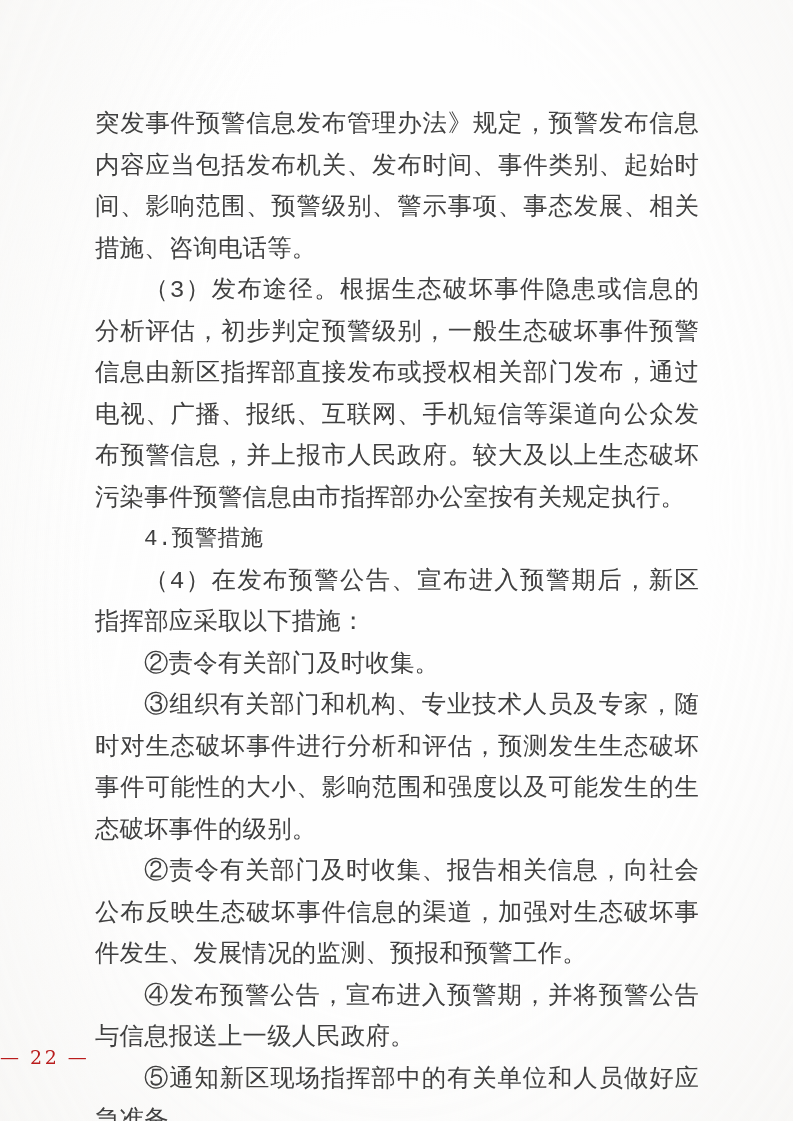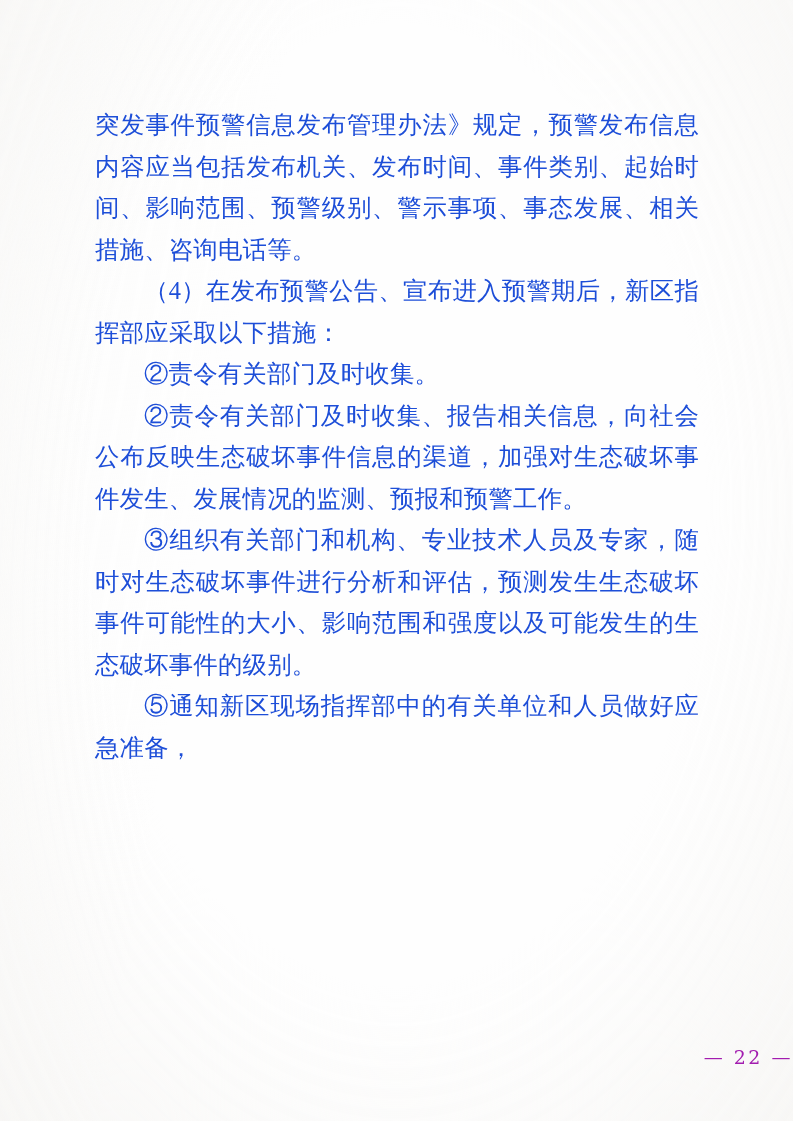--- a/index.html
+++ b/index.html
@@ -38,69 +38,72 @@
 
   .text-block {
     position: absolute;
     left: 95px;
     top: 104px;
     width: 604px;
   }
 
   .para {
     margin: 0;
-    color: #1d4ed8;
+    color: #404040;
     font-size: 24.4px;
     line-height: 41.5px;
     letter-spacing: 0.2px;
     text-align: justify;
     text-justify: inter-character;
     text-align-last: left;
-    font-family: Liberation Serif, serif;
+    font-family: Liberation Mono, monospace;
     font-weight: 500;
     -webkit-font-smoothing: antialiased;
   }
 
   .para.indent {
     text-indent: 49px;
   }
 
   .para.heading-num {
     text-indent: 49px;
     font-size: 22.5px;
     letter-spacing: 0.4px;
   }
 
   .footer {
     position: absolute;
     left: 0;
     top: 1046px;
     width: 793px;
-    text-align: right;
-    color: #a21caf;
+    text-align: left;
+    color: #b91c1c;
     font-size: 19px;
     letter-spacing: 2.5px;
     font-family: "DejaVu Serif", "Liberation Serif", serif;
   }
 
   .footer .page-num {
     display: inline-block;
   }
 </style>
 </head>
 <body>
 
 <div class="page">
   <div class="scan-grain"></div>
 
   <div class="text-block">
     <p class="para">突发事件预警信息发布管理办法》规定，预警发布信息内容应当包括发布机关、发布时间、事件类别、起始时间、影响范围、预警级别、警示事项、事态发展、相关措施、咨询电话等。</p>
+    <p class="para indent">（3）发布途径。根据生态破坏事件隐患或信息的分析评估，初步判定预警级别，一般生态破坏事件预警信息由新区指挥部直接发布或授权相关部门发布，通过电视、广播、报纸、互联网、手机短信等渠道向公众发布预警信息，并上报市人民政府。较大及以上生态破坏污染事件预警信息由市指挥部办公室按有关规定执行。</p>
+    <p class="para heading-num">4.预警措施</p>
     <p class="para indent">（4）在发布预警公告、宣布进入预警期后，新区指挥部应采取以下措施：</p>
     <p class="para indent">②责令有关部门及时收集。</p>
+    <p class="para indent">③组织有关部门和机构、专业技术人员及专家，随时对生态破坏事件进行分析和评估，预测发生生态破坏事件可能性的大小、影响范围和强度以及可能发生的生态破坏事件的级别。</p>
     <p class="para indent">②责令有关部门及时收集、报告相关信息，向社会公布反映生态破坏事件信息的渠道，加强对生态破坏事件发生、发展情况的监测、预报和预警工作。</p>
-    <p class="para indent">③组织有关部门和机构、专业技术人员及专家，随时对生态破坏事件进行分析和评估，预测发生生态破坏事件可能性的大小、影响范围和强度以及可能发生的生态破坏事件的级别。</p>
+    <p class="para indent">④发布预警公告，宣布进入预警期，并将预警公告与信息报送上一级人民政府。</p>
     <p class="para indent">⑤通知新区现场指挥部中的有关单位和人员做好应急准备，</p>
   </div>
 
   <div class="footer">
     <span class="page-num">— 22 —</span>
   </div>
 </div>
 
 </body></html>

